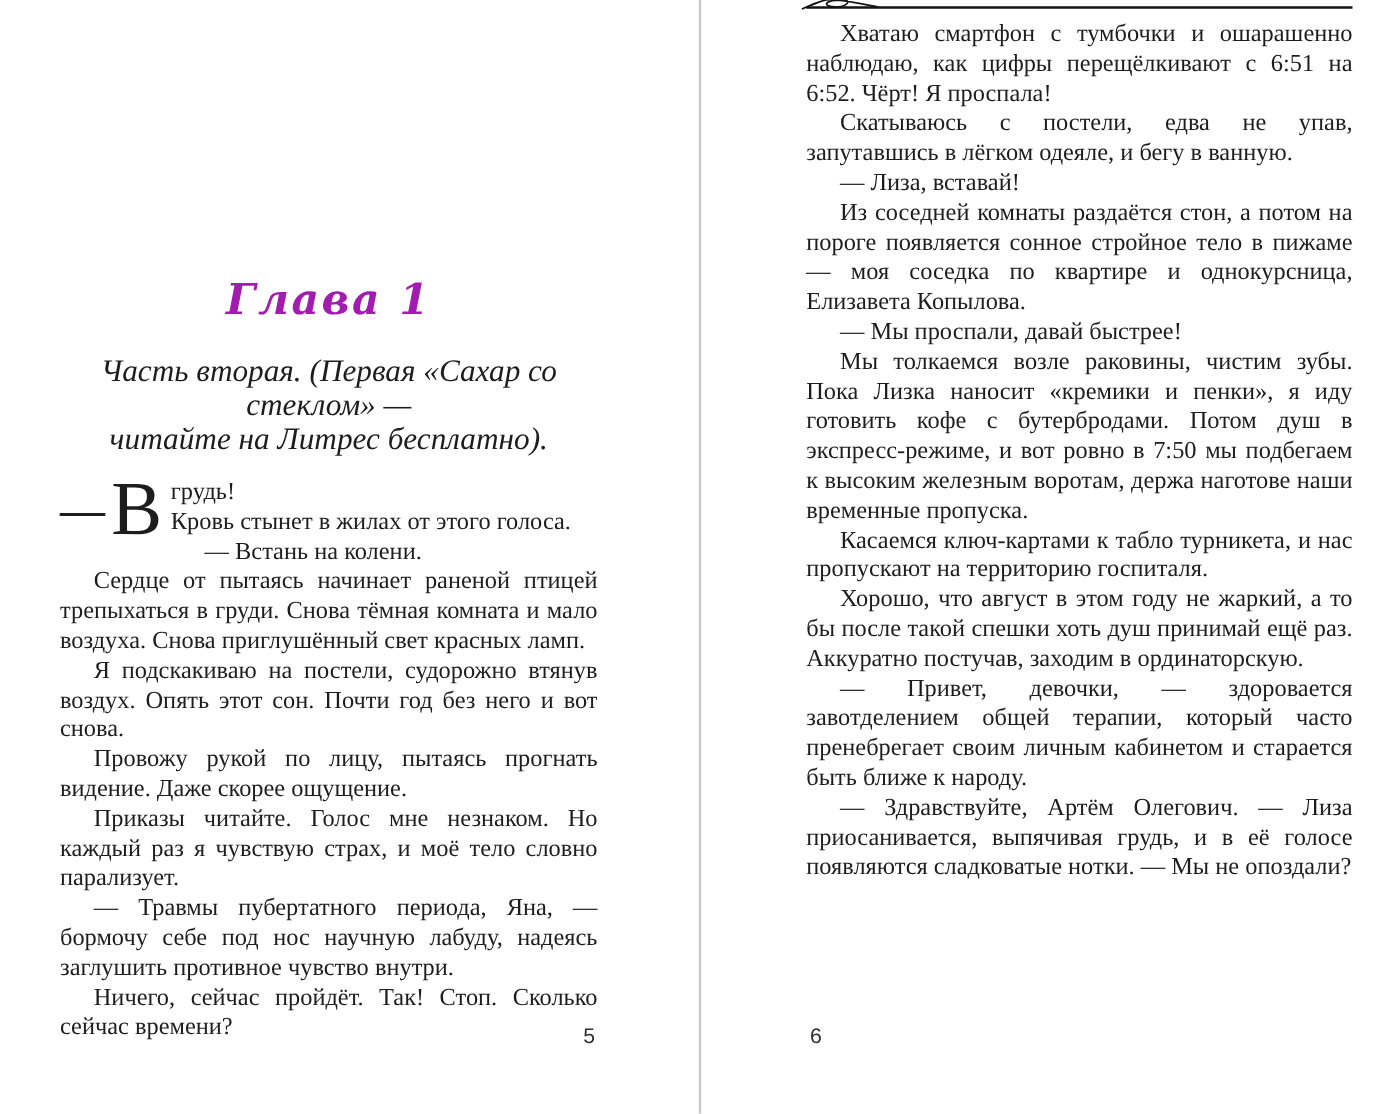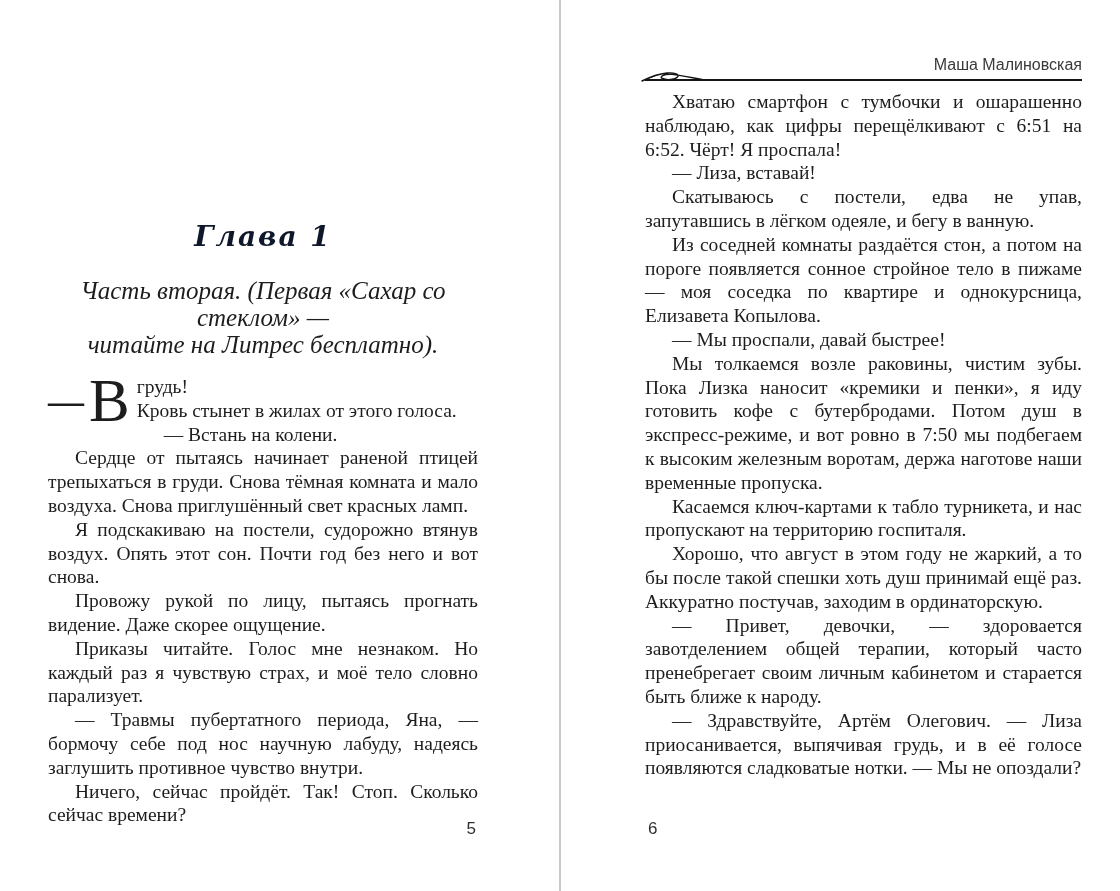--- a/index.html
+++ b/index.html
@@ -7,21 +7,21 @@
     width:1120px;height:891px;background:#ffffff;position:relative;
     font-family:"Liberation Serif",serif;color:#1d1d1d;overflow:hidden;
   }
   .divider{position:absolute;left:559px;top:0;width:2px;height:891px;background:#c9c9c9;}
   .page{position:absolute;top:0;height:891px;}
   .page-left{left:48px;width:430px;}
   .page-right{left:645px;width:437px;}
 
   .chapter-title{
     margin:220px 0 0 0;text-align:center;font-style:italic;
-    font-family:"DejaVu Serif",serif;font-size:28px;letter-spacing:2px;color:#0f172a;
+    font-family:"DejaVu Serif",serif;font-size:34px;letter-spacing:2px;color:#a21caf;
   }
   .subtitle{margin:24px 0 0 0;text-align:center;font-style:italic;font-size:25px;line-height:27px;}
   .subtitle .sub-line{display:block;}
 
   .body-text{margin-top:17px;font-size:19.5px;line-height:23.8px;text-align:justify;}
   .body-text p{margin:0;text-indent:27px;}
 
   .opening{margin:0;}
   .dropcap-box{float:left;display:flex;align-items:center;height:46px;margin:3px 7px 0 0;}
   .dc-dash{font-size:36px;font-weight:bold;margin-right:5px;line-height:36px;}
@@ -70,35 +70,34 @@
     <p>Провожу рукой по лицу, пытаясь прогнать видение. Даже скорее ощущение.</p>
     <p>Приказы читайте. Голос мне незнаком. Но каждый раз я чувствую страх, и моё тело словно парализует.</p>
     <p>— Травмы пубертатного периода, Яна, — бормочу себе под нос научную лабуду, надеясь заглушить противное чувство внутри.</p>
     <p>Ничего, сейчас пройдёт. Так! Стоп. Сколько сейчас времени?</p>
   </div>
 
   <div class="pagenum pn-left">5</div>
 </div>
 
 <div class="page page-right">
-  <div class="runhead">Маша Малиновская</div>
 
   <div class="head-rule">
     <span class="flourish">
       <svg width="62" height="22" viewBox="0 0 62 22">
         <path d="M1 13 C 9 9 16 6 26 5 C 34 4.4 39 6.5 36.5 9 C 34 11.5 26 12.5 21.5 10.5 C 17.5 8.8 23 5.6 31 6.4 C 42 7.5 52 10 61 11.5" fill="none" stroke="#141414" stroke-width="1.4" stroke-linecap="round"></path>
         <path d="M1 13 C 7 10 12 8 18 6.5 C 12 9.5 6 11.5 1 13 Z" fill="#141414"></path>
       </svg>
     </span>
   </div>
 
   <div class="body-text rp-body">
     <p>Хватаю смартфон с тумбочки и ошарашенно наблюдаю, как цифры перещёлкивают с 6:51 на 6:52. Чёрт! Я проспала!</p>
+    <p>Скатываюсь с постели, едва не упав, запутавшись в лёгком одеяле, и бегу в ванную.</p>
     <p>— Лиза, вставай!</p>
-    <p>Скатываюсь с постели, едва не упав, запутавшись в лёгком одеяле, и бегу в ванную.</p>
     <p>Из соседней комнаты раздаётся стон, а потом на пороге появляется сонное стройное тело в пижаме — моя соседка по квартире и однокурсница, Елизавета Копылова.</p>
     <p>— Мы проспали, давай быстрее!</p>
     <p>Мы толкаемся возле раковины, чистим зубы. Пока Лизка наносит «кремики и пенки», я иду готовить кофе с бутербродами. Потом душ в экспресс-режиме, и вот ровно в 7:50 мы подбегаем к высоким железным воротам, держа наготове наши временные пропуска.</p>
     <p>Касаемся ключ-картами к табло турникета, и нас пропускают на территорию госпиталя.</p>
     <p>Хорошо, что август в этом году не жаркий, а то бы после такой спешки хоть душ принимай ещё раз. Аккуратно постучав, заходим в ординаторскую.</p>
     <p>— Привет, девочки, — здоровается завотделением общей терапии, который часто пренебрегает своим личным кабинетом и старается быть ближе к народу.</p>
     <p>— Здравствуйте, Артём Олегович. — Лиза приосанивается, выпячивая грудь, и в её голосе появляются сладковатые нотки. — Мы не опоздали?</p>
   </div>
 
   <div class="pagenum pn-right">6</div>

